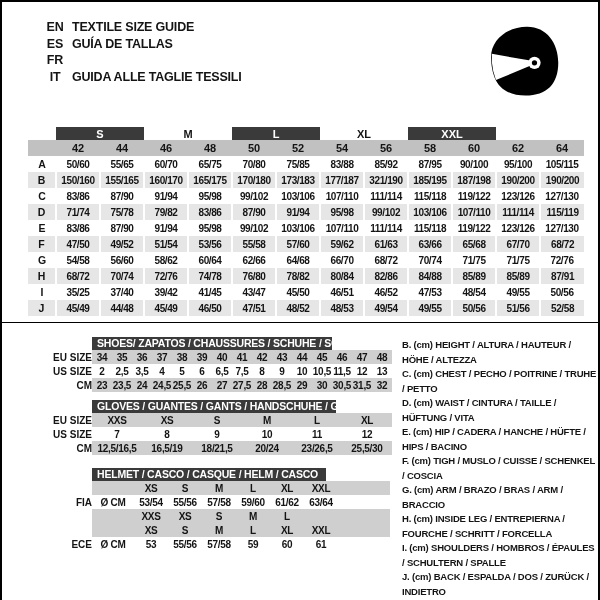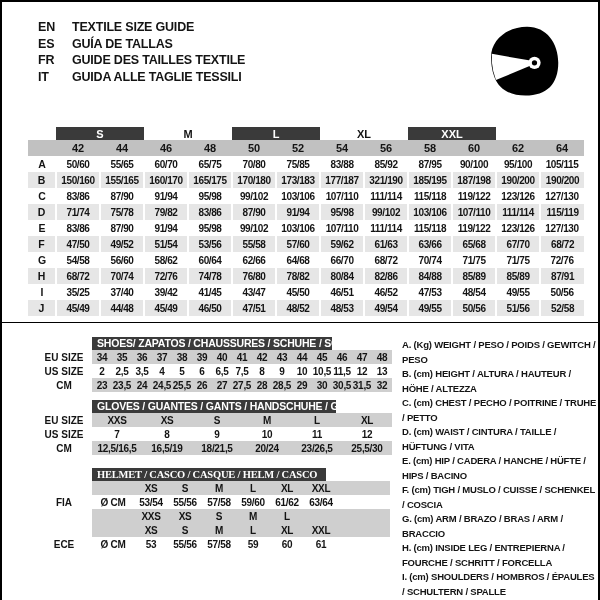--- a/index.html
+++ b/index.html
@@ -12,21 +12,21 @@
   html,body{margin:0;padding:0;background:#fff;}
   .page{
     width:600px;height:600px;box-sizing:border-box;position:relative;
     background:#fff;color:var(--ink);
     border-top:2px solid #000;border-left:2px solid #000;border-right:2px solid #000;
     font-family:"Liberation Sans",sans-serif;overflow:hidden;
   }
   
   .header{display:flex;justify-content:space-between;align-items:flex-start;padding:17px 16px 0 36px;}
   .langs{display:flex;flex-direction:column;}
-  .lang-row{display:flex;line-height:16.5px;font-size:12.5px;font-weight:700;letter-spacing:-0.2px;}
+  .lang-row{display:flex;line-height:16.5px;font-size:12.5px;font-weight:700;letter-spacing:-0.2px;text-align:center;}
   .lang-code{width:34px;flex:none;}
   .helmet{width:82px;height:82px;margin-right:18px;margin-top:2px;}
 
   
   .main-wrap{margin:24px 0 0 26px;}
   table.main{border-collapse:collapse;table-layout:fixed;width:556px;}
   table.main td{
     text-align:center;padding:0;height:16px;white-space:nowrap;overflow:hidden;
     font-size:10px;font-weight:700;letter-spacing:-0.4px;
   }
@@ -44,31 +44,31 @@
   .divider{border:none;border-top:1.5px solid #000;width:calc(100% + 4px);margin:6px 0 0 -2px;}
 
   
   .bottom{display:flex;padding:14px 0 0 34px;}
   .subcol{width:366px;flex:none;}
   table.sub{border-collapse:collapse;table-layout:fixed;}
   table.sub td{
     text-align:center;padding:0;height:14px;white-space:nowrap;
     font-size:10px;font-weight:700;letter-spacing:-0.3px;
   }
-  table.sub td.lbl{text-align:center;letter-spacing:0;}
+  table.sub td.lbl{text-align:right;letter-spacing:0;}
   table.sub tr.shade td:not(.lbl){background:var(--subshade);}
   table.sub tr.band-tr td{height:13px;}
   .dark-band{
     background:var(--dark);color:#fff;text-align:left;
     font-size:10.5px;font-weight:700;letter-spacing:-0.2px;
     padding:1px 4px 1px 5px;box-sizing:border-box;height:13px;line-height:11.5px;
   }
   .band-shoes{width:240px;}
   .band-gloves{width:244px;}
-  .band-helmet{width:234px;font-family:Liberation Serif, serif;}
+  .band-helmet{width:234px;}
   table.sub col.s-lbl{width:56px;}
   #shoes-table col.s-val{width:20px;}
   #gloves-table col.s-val{width:50px;}
   #helmet-table col.h-0{width:42px;}
   #helmet-table col.h-v{width:34px;}
   #helmet-table col.h-f{width:52px;}
   #shoes-table{margin-bottom:8px;}
   #gloves-table{margin-bottom:13px;}
 
   
@@ -84,21 +84,20 @@
         <div class="lang-row">
           <span class="lang-code">EN</span>
           <span class="lang-title">TEXTILE SIZE GUIDE</span>
         </div>
         <div class="lang-row">
           <span class="lang-code">ES</span>
           <span class="lang-title">GUÍA DE TALLAS</span>
         </div>
         <div class="lang-row">
           <span class="lang-code">FR</span>
-          <span class="lang-title">GUIDE DES TAILLES TEXTILE</span>
         </div>
         <div class="lang-row">
           <span class="lang-code">IT</span>
           <span class="lang-title">GUIDA ALLE TAGLIE TESSILI</span>
         </div>
       </div>
     <svg class="helmet" viewBox="0 0 100 100" aria-hidden="true">
       <path d="M55 7 C79 7 93 27 93 51 C93 77 79 91 53 91 C35 91 21 84 15 68 C12 60 11 51 11 44 C11 23 31 7 55 7 Z" fill="#000"></path>
       <path d="M12 40 L57 48 Q62 50 58 55 L17 72 Q13 62 12 50 Z" fill="#fff"></path>
       <circle cx="64" cy="51" r="7.5" fill="#fff"></circle>
@@ -510,21 +509,20 @@
               <td>60</td>
               <td>61</td>
               <td></td>
             </tr>
           </tbody>
       </table>
 
     </div>
 
     <div class="legend" id="legend">
-        <div class="legend-item">A. (Kg) WEIGHT / PESO / POIDS / GEWITCH / PESO</div>
         <div class="legend-item">B. (cm) HEIGHT / ALTURA / HAUTEUR / HÖHE / ALTEZZA</div>
         <div class="legend-item">C. (cm) CHEST / PECHO / POITRINE / TRUHE / PETTO</div>
         <div class="legend-item">D. (cm) WAIST / CINTURA / TAILLE / HÜFTUNG / VITA</div>
         <div class="legend-item">E. (cm) HIP / CADERA / HANCHE / HÜFTE / HIPS / BACINO</div>
         <div class="legend-item">F. (cm) TIGH / MUSLO / CUISSE / SCHENKEL / COSCIA</div>
         <div class="legend-item">G. (cm) ARM / BRAZO / BRAS / ARM / BRACCIO</div>
         <div class="legend-item">H. (cm) INSIDE LEG / ENTREPIERNA / FOURCHE / SCHRITT / FORCELLA</div>
         <div class="legend-item">I. (cm) SHOULDERS / HOMBROS / ÉPAULES / SCHULTERN / SPALLE</div>
         <div class="legend-item">J. (cm) BACK / ESPALDA / DOS / ZURÜCK / INDIETRO</div>
       </div>

